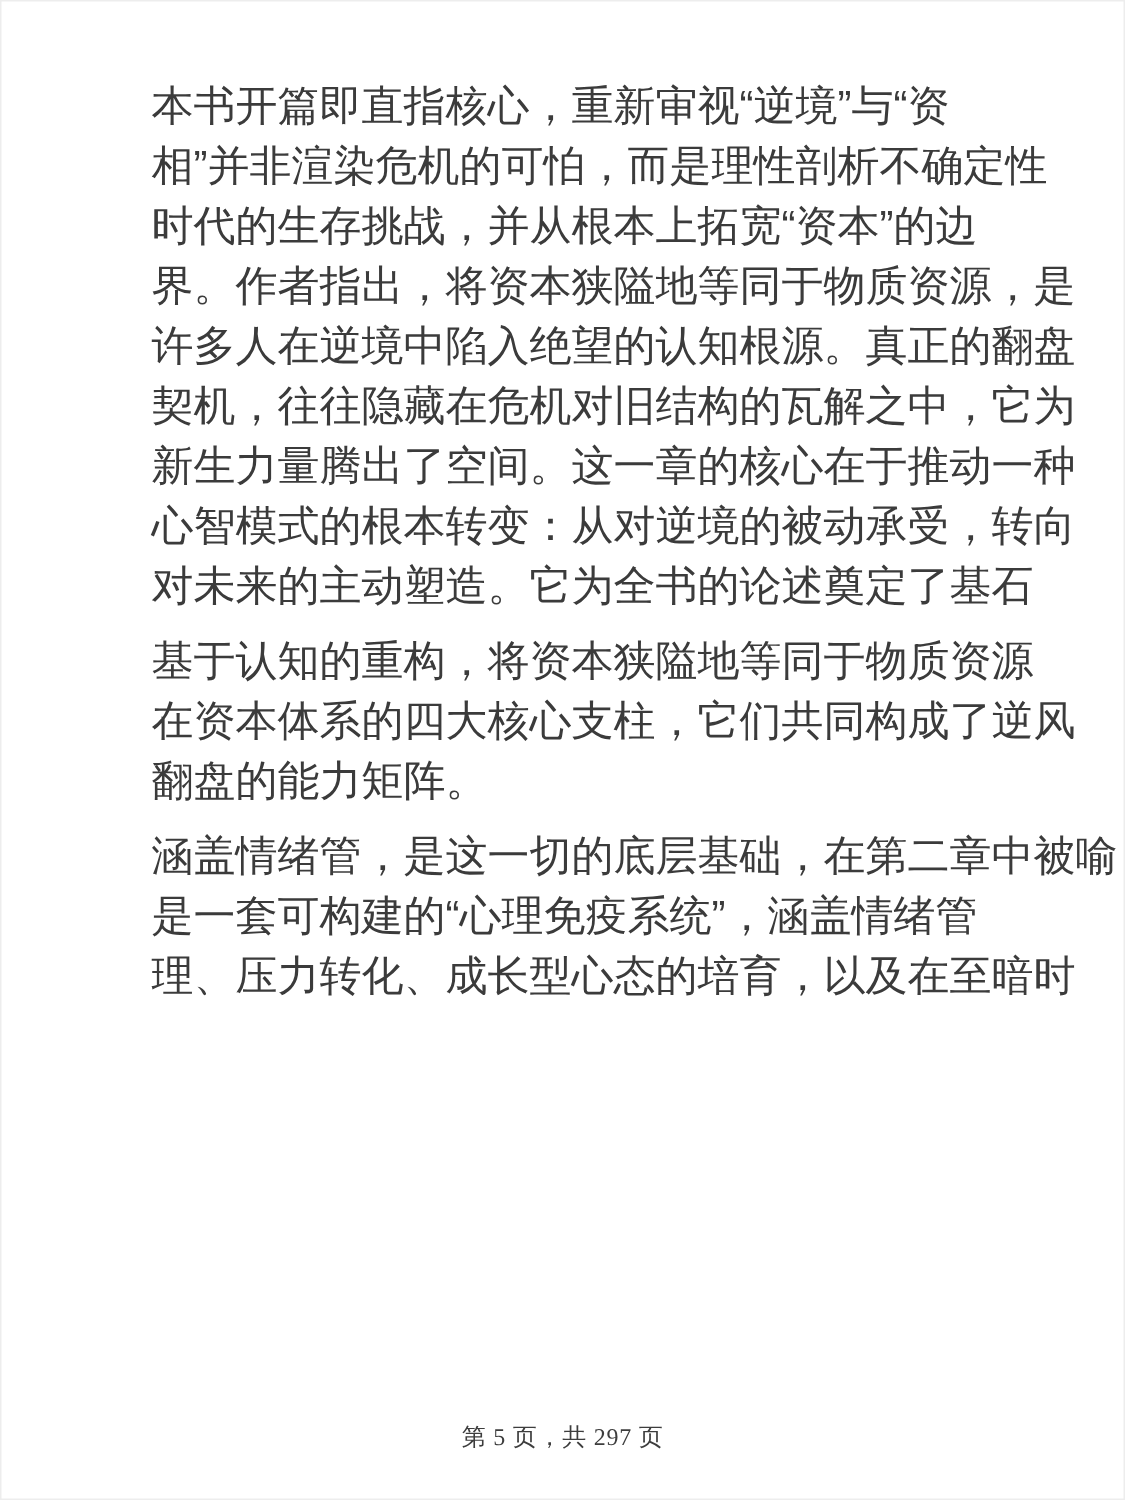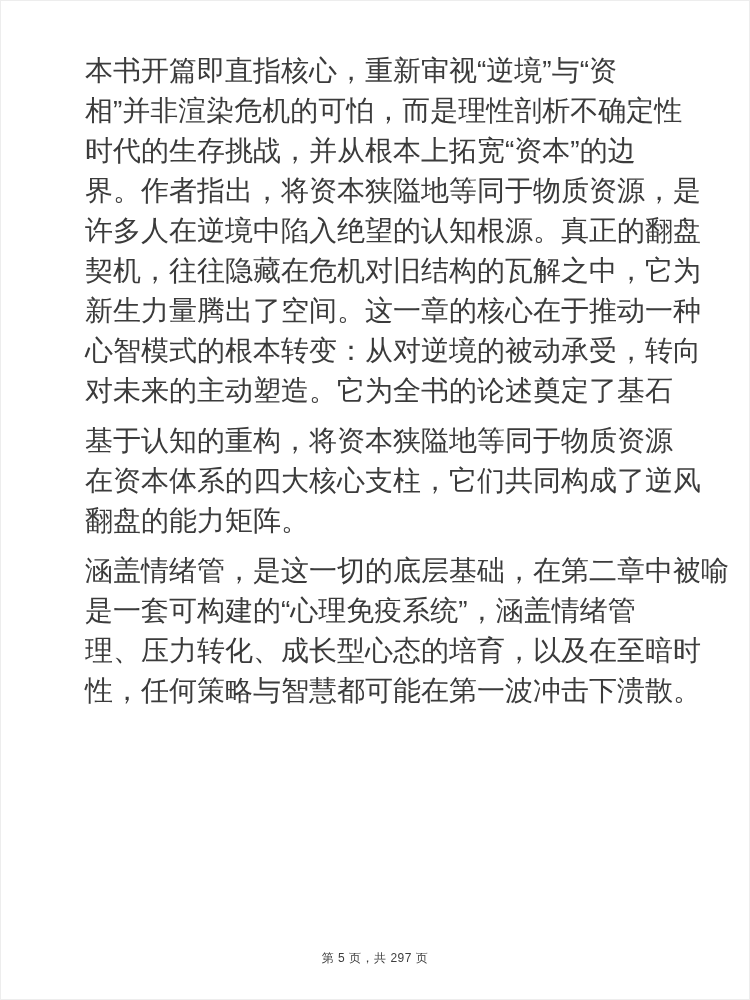--- a/index.html
+++ b/index.html
@@ -12,21 +12,21 @@
       position: relative;
       width: 750px;
       height: 1000px;
       box-sizing: border-box;
       background: var(--background, #ffffff);
       border: 1px solid var(--border, #ededed);
       overflow: hidden;
     }
     .content {
       position: absolute;
-      left: 84px;
+      left: 100px;
       top: 50px;
       width: 632px;
       color: var(--text, #3b3b3b);
       font-size: 28px;
       line-height: 40px;
       font-weight: 400;
     }
     .para {
       margin: 0 0 10px 0;
       padding: 0;
@@ -35,22 +35,22 @@
       display: block;
       height: 40px;
       white-space: nowrap;
     }
     .footer {
       position: absolute;
       top: 948px;
       left: 0;
       width: 100%;
       text-align: center;
-      font-family: Liberation Sans, sans-serif;
-      font-size: 12px;
+      font-family: Liberation Serif, serif;
+      font-size: 16px;
       line-height: 19px;
       letter-spacing: 0.5px;
       color: var(--footer_text, #3d3d3d);
     }
   </style>
 </head>
 <body>
 
 <div class="page">
   <div class="content">
@@ -68,20 +68,19 @@
         </div>
         <div class="para">
           <div class="line">基于认知的重构，将资本狭隘地等同于物质资源</div>
           <div class="line">在资本体系的四大核心支柱，它们共同构成了逆风</div>
           <div class="line">翻盘的能力矩阵。</div>
         </div>
         <div class="para">
           <div class="line">涵盖情绪管，是这一切的底层基础，在第二章中被喻</div>
           <div class="line">是一套可构建的“心理免疫系统”，涵盖情绪管</div>
           <div class="line">理、压力转化、成长型心态的培育，以及在至暗时</div>
-          <div class="line">性，任何策略与智慧都可能在第一波冲击下溃散。</div>
         </div>
       </div>
   </div>
   <div class="footer">
     <span>第 5 页，共 297 页</span>
   </div>
 </div>
 
 </body></html>

